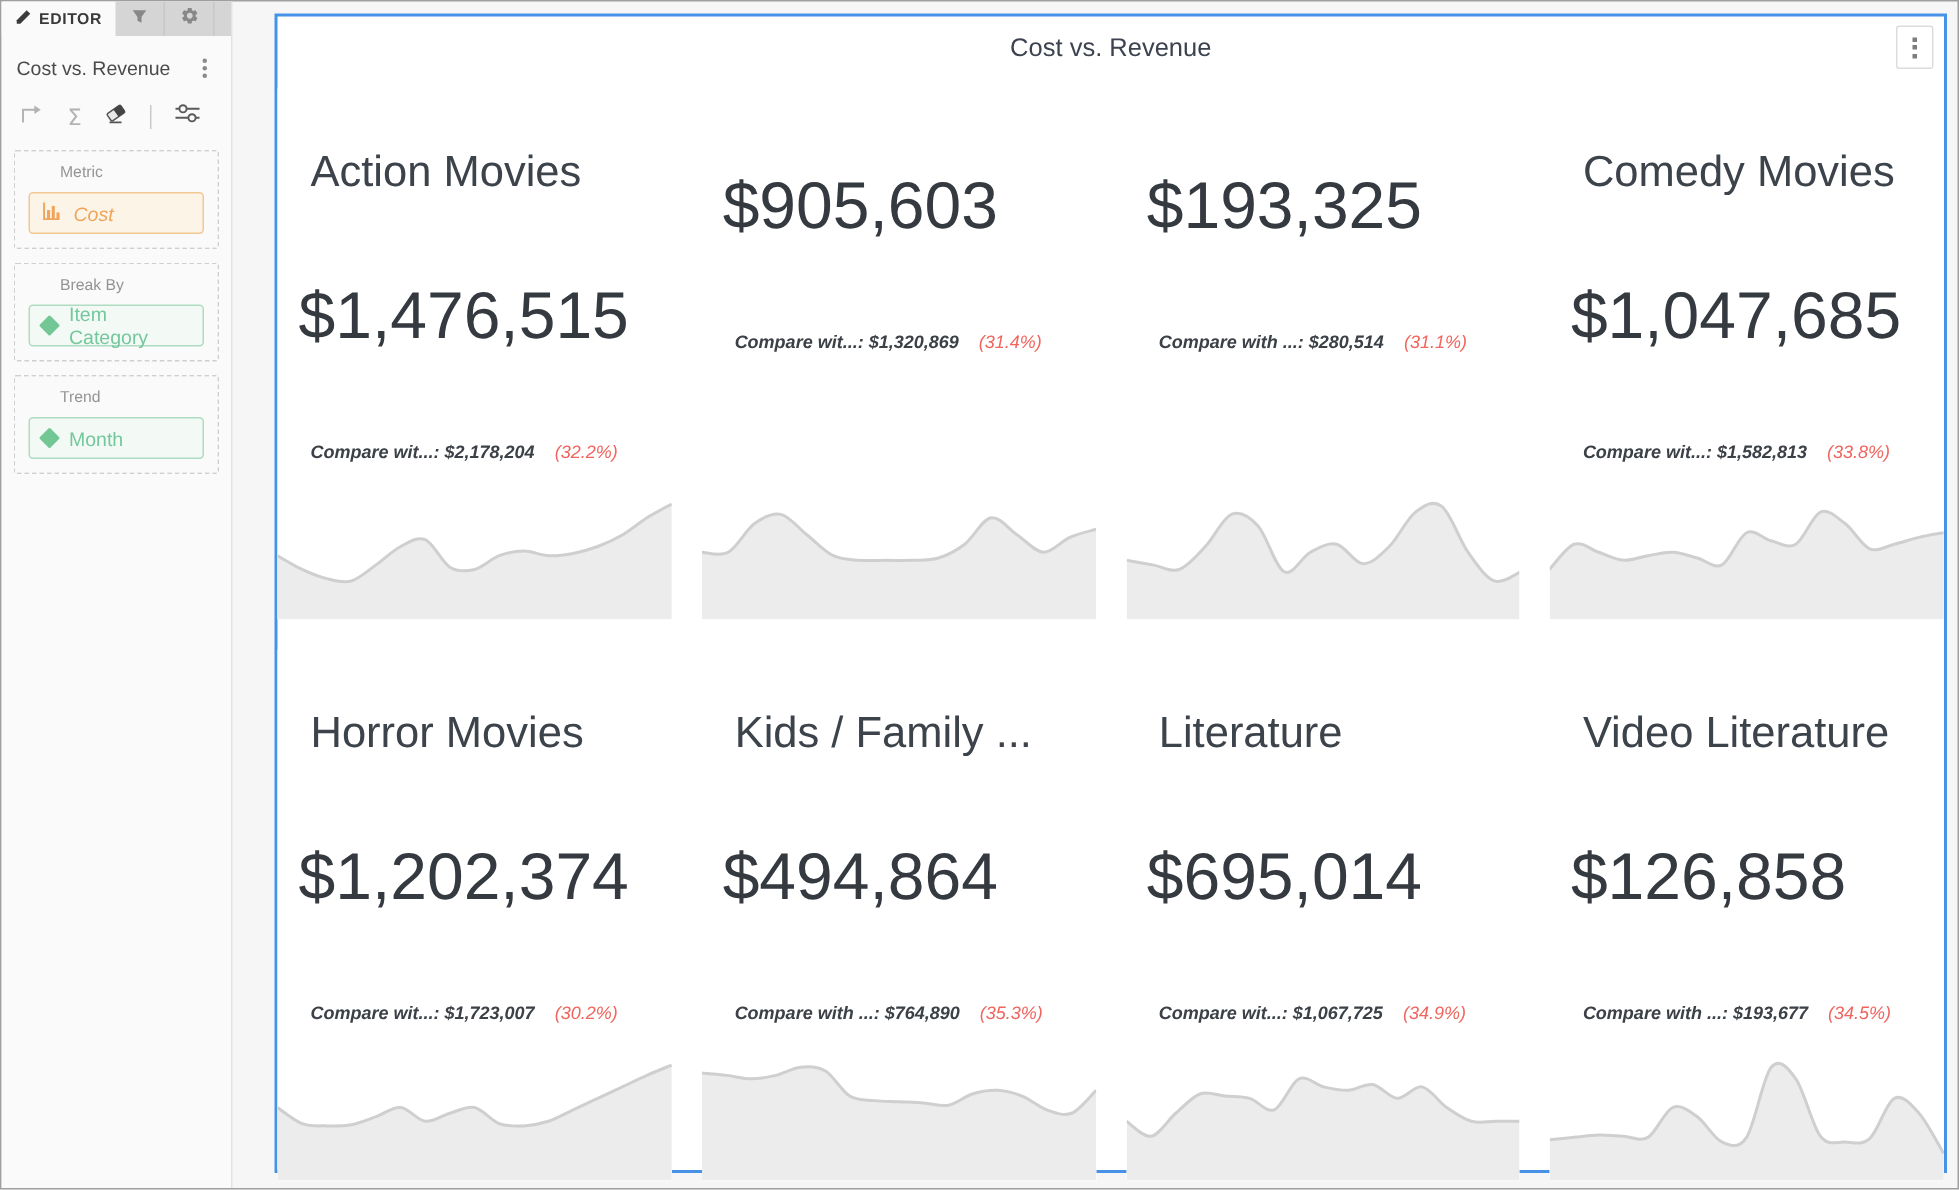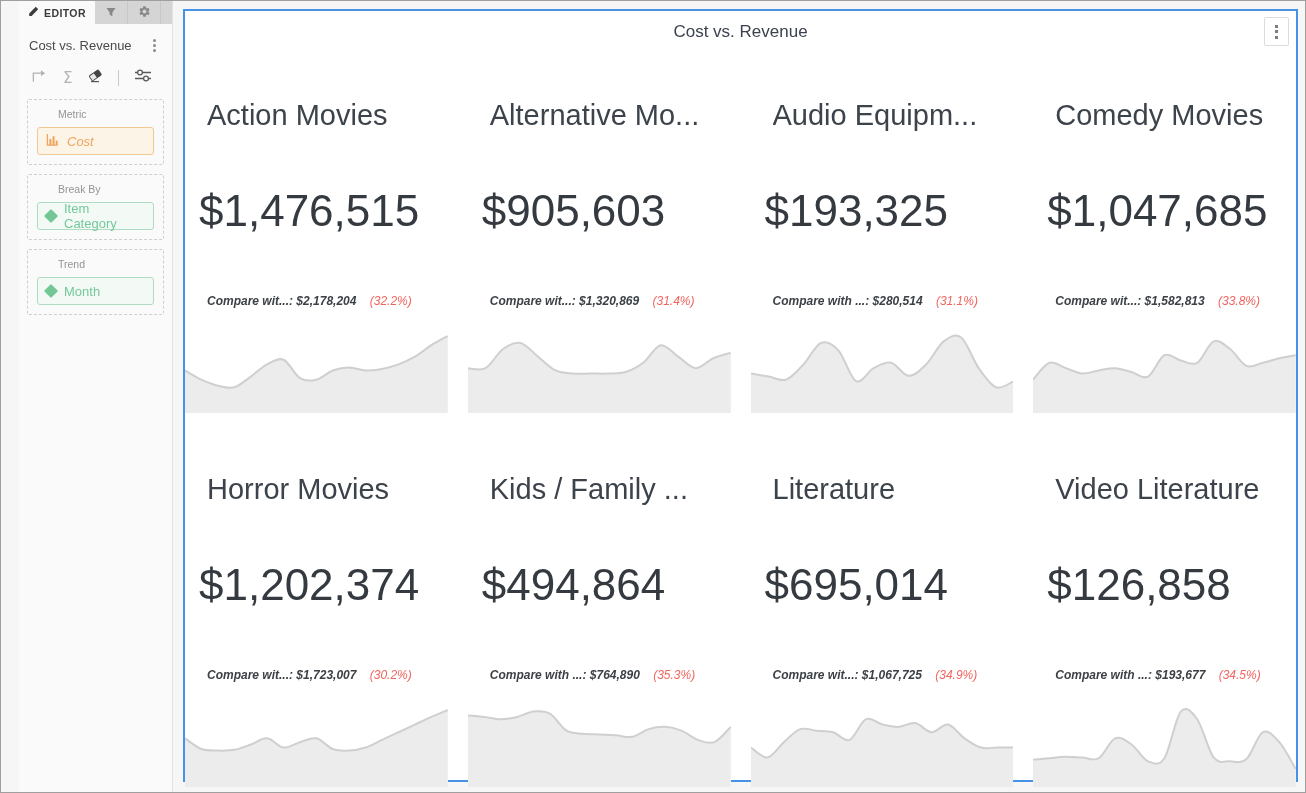--- a/index.html
+++ b/index.html
@@ -2,21 +2,21 @@
 <html><head>
 <meta charset="utf-8">
 <style>
   * { margin:0; padding:0; box-sizing:border-box; }
   html,body { width:1306px; height:793px; }
   body { font-family:"Liberation Sans","DejaVu Sans",sans-serif; background:#fff; }
 
   .screen { position:relative; width:1306px; height:793px; border:1px solid #9f9f9f; background:#f6f6f6; overflow:hidden; }
 
   
-  .sidebar { position:absolute; left:18px; top:0; width:154px; height:100%; background:#fafafa; border-right:1px solid #e2e2e2; }
+  .sidebar { position:absolute; left:0; top:0; width:154px; height:100%; background:#fafafa; border-right:1px solid #e2e2e2; }
   .tabbar { display:flex; height:23px; background:#d5d5d5; align-items:stretch; }
   .tab { display:flex; align-items:center; justify-content:center; cursor:pointer; }
   .tab.active { background:#fafafa; width:76px; gap:5px; font-size:10.5px; font-weight:bold; color:#3a3a3a; letter-spacing:.4px; }
   .tab.icon-tab { width:33px; border-right:1px solid #c8c8c8; }
   .widget-name-row { display:flex; align-items:center; justify-content:space-between; padding:13px 10px 6px 10px; }
   .widget-name { font-size:13px; color:#4a4a4a; }
   .kebab-sm { display:flex; flex-direction:column; gap:2px; padding:2px 6px; cursor:pointer; }
   .kebab-sm i { width:3px; height:3px; background:#8a8a8a; border-radius:50%; }
   .toolbar { display:flex; align-items:center; gap:15px; padding:8px 12px 12px 12px; }
   .toolbar .sigma { font-size:15px; color:#b3b3b3; font-family:"DejaVu Sans",sans-serif; }
@@ -161,37 +161,35 @@
     </div>
     <div class="card-spark">
             <svg viewBox="0 0 100 30" preserveAspectRatio="none">
               <path d="M 0,14.44 C 1.0416666666666667,15 4.166666666666666,16.866666666666664 6.25,17.799999999999997 C 8.333333333333334,18.73333333333333 10.416666666666666,19.57333333333333 12.5,20.04 C 14.583333333333334,20.506666666666668 16.666666666666668,21.16 18.75,20.6 C 20.833333333333332,20.040000000000003 22.916666666666668,18.08 25,16.68 C 27.083333333333332,15.28 29.166666666666668,13.226666666666667 31.25,12.2 C 33.333333333333336,11.173333333333332 35.416666666666664,9.68 37.5,10.52 C 39.583333333333336,11.36 41.666666666666664,16.02666666666667 43.75,17.240000000000002 C 45.833333333333336,18.453333333333333 47.916666666666664,18.266666666666666 50,17.799999999999997 C 52.083333333333336,17.33333333333333 54.166666666666664,15.186666666666666 56.25,14.44 C 58.333333333333336,13.693333333333333 60.416666666666664,13.319999999999999 62.5,13.319999999999999 C 64.58333333333333,13.319999999999999 66.66666666666667,14.346666666666666 68.75,14.44 C 70.83333333333333,14.533333333333333 72.91666666666667,14.253333333333332 75,13.879999999999999 C 77.08333333333333,13.506666666666666 79.16666666666667,12.946666666666665 81.25,12.2 C 83.33333333333333,11.453333333333333 85.41666666666667,10.566666666666668 87.5,9.400000000000002 C 89.58333333333333,8.233333333333336 91.66666666666667,6.46 93.75,5.199999999999999 C 95.83333333333333,3.9399999999999986 98.95833333333333,2.4 100,1.8399999999999999 L 100,30 L 0,30 Z" fill="#ececec"></path>
               <path d="M 0,14.44 C 1.0416666666666667,15 4.166666666666666,16.866666666666664 6.25,17.799999999999997 C 8.333333333333334,18.73333333333333 10.416666666666666,19.57333333333333 12.5,20.04 C 14.583333333333334,20.506666666666668 16.666666666666668,21.16 18.75,20.6 C 20.833333333333332,20.040000000000003 22.916666666666668,18.08 25,16.68 C 27.083333333333332,15.28 29.166666666666668,13.226666666666667 31.25,12.2 C 33.333333333333336,11.173333333333332 35.416666666666664,9.68 37.5,10.52 C 39.583333333333336,11.36 41.666666666666664,16.02666666666667 43.75,17.240000000000002 C 45.833333333333336,18.453333333333333 47.916666666666664,18.266666666666666 50,17.799999999999997 C 52.083333333333336,17.33333333333333 54.166666666666664,15.186666666666666 56.25,14.44 C 58.333333333333336,13.693333333333333 60.416666666666664,13.319999999999999 62.5,13.319999999999999 C 64.58333333333333,13.319999999999999 66.66666666666667,14.346666666666666 68.75,14.44 C 70.83333333333333,14.533333333333333 72.91666666666667,14.253333333333332 75,13.879999999999999 C 77.08333333333333,13.506666666666666 79.16666666666667,12.946666666666665 81.25,12.2 C 83.33333333333333,11.453333333333333 85.41666666666667,10.566666666666668 87.5,9.400000000000002 C 89.58333333333333,8.233333333333336 91.66666666666667,6.46 93.75,5.199999999999999 C 95.83333333333333,3.9399999999999986 98.95833333333333,2.4 100,1.8399999999999999" fill="none" stroke="#cfcfcf" stroke-width="2" vector-effect="non-scaling-stroke"></path>
             </svg>
           </div>
   </div>
 
   <div class="card">
-    <div class="card-title">Alternative Mo...</div>
     <div class="card-value">$905,603</div>
     <div class="card-compare">
       <span class="cmp-label">Compare wit...:</span>
       <span class="cmp-value">$1,320,869</span>
       <span class="cmp-pct">(31.4%)</span>
     </div>
     <div class="card-spark">
             <svg viewBox="0 0 100 30" preserveAspectRatio="none">
               <path d="M 0,13.599999999999998 C 1.1111111111111112,13.599999999999998 4.444444444444445,14.766666666666664 6.666666666666667,13.599999999999998 C 8.88888888888889,12.433333333333332 11.111111111111112,8.139999999999997 13.333333333333334,6.599999999999998 C 15.555555555555555,5.059999999999998 17.77777777777778,3.893333333333332 20,4.359999999999999 C 22.22222222222222,4.826666666666667 24.444444444444446,7.720000000000002 26.666666666666668,9.400000000000002 C 28.88888888888889,11.080000000000002 31.111111111111114,13.413333333333334 33.333333333333336,14.44 C 35.55555555555556,15.466666666666665 37.77777777777778,15.373333333333333 40,15.56 C 42.22222222222222,15.746666666666668 44.44444444444445,15.56 46.66666666666667,15.56 C 48.88888888888889,15.56 51.111111111111114,15.653333333333334 53.333333333333336,15.56 C 55.55555555555556,15.466666666666667 57.77777777777778,15.653333333333332 60,15 C 62.22222222222222,14.346666666666668 64.44444444444444,13.273333333333333 66.66666666666667,11.64 C 68.8888888888889,10.006666666666668 71.11111111111111,5.573333333333332 73.33333333333334,5.199999999999999 C 75.55555555555557,4.826666666666666 77.77777777777777,8.000000000000002 80,9.400000000000002 C 82.22222222222223,10.800000000000002 84.44444444444444,13.506666666666666 86.66666666666667,13.599999999999998 C 88.8888888888889,13.69333333333333 91.11111111111111,10.89333333333333 93.33333333333334,9.959999999999997 C 95.55555555555557,9.026666666666664 98.88888888888889,8.326666666666666 100,8 L 100,30 L 0,30 Z" fill="#ececec"></path>
               <path d="M 0,13.599999999999998 C 1.1111111111111112,13.599999999999998 4.444444444444445,14.766666666666664 6.666666666666667,13.599999999999998 C 8.88888888888889,12.433333333333332 11.111111111111112,8.139999999999997 13.333333333333334,6.599999999999998 C 15.555555555555555,5.059999999999998 17.77777777777778,3.893333333333332 20,4.359999999999999 C 22.22222222222222,4.826666666666667 24.444444444444446,7.720000000000002 26.666666666666668,9.400000000000002 C 28.88888888888889,11.080000000000002 31.111111111111114,13.413333333333334 33.333333333333336,14.44 C 35.55555555555556,15.466666666666665 37.77777777777778,15.373333333333333 40,15.56 C 42.22222222222222,15.746666666666668 44.44444444444445,15.56 46.66666666666667,15.56 C 48.88888888888889,15.56 51.111111111111114,15.653333333333334 53.333333333333336,15.56 C 55.55555555555556,15.466666666666667 57.77777777777778,15.653333333333332 60,15 C 62.22222222222222,14.346666666666668 64.44444444444444,13.273333333333333 66.66666666666667,11.64 C 68.8888888888889,10.006666666666668 71.11111111111111,5.573333333333332 73.33333333333334,5.199999999999999 C 75.55555555555557,4.826666666666666 77.77777777777777,8.000000000000002 80,9.400000000000002 C 82.22222222222223,10.800000000000002 84.44444444444444,13.506666666666666 86.66666666666667,13.599999999999998 C 88.8888888888889,13.69333333333333 91.11111111111111,10.89333333333333 93.33333333333334,9.959999999999997 C 95.55555555555557,9.026666666666664 98.88888888888889,8.326666666666666 100,8" fill="none" stroke="#cfcfcf" stroke-width="2" vector-effect="non-scaling-stroke"></path>
             </svg>
           </div>
   </div>
 
   <div class="card">
-    <div class="card-title">Audio Equipm...</div>
     <div class="card-value">$193,325</div>
     <div class="card-compare">
       <span class="cmp-label">Compare with ...:</span>
       <span class="cmp-value">$280,514</span>
       <span class="cmp-pct">(31.1%)</span>
     </div>
     <div class="card-spark">
             <svg viewBox="0 0 100 30" preserveAspectRatio="none">
               <path d="M 0,15.56 C 1.1111111111111112,15.746666666666666 4.444444444444445,16.30666666666667 6.666666666666667,16.68 C 8.88888888888889,17.05333333333333 11.111111111111112,18.546666666666663 13.333333333333334,17.799999999999997 C 15.555555555555555,17.05333333333333 17.77777777777778,14.44 20,12.2 C 22.22222222222222,9.959999999999999 24.444444444444446,5.199999999999999 26.666666666666668,4.359999999999999 C 28.88888888888889,3.5199999999999996 31.111111111111114,4.826666666666666 33.333333333333336,7.16 C 35.55555555555556,9.493333333333334 37.77777777777778,17.286666666666665 40,18.36 C 42.22222222222222,19.433333333333334 44.44444444444445,14.719999999999997 46.66666666666667,13.599999999999998 C 48.88888888888889,12.479999999999999 51.111111111111114,11.173333333333334 53.333333333333336,11.64 C 55.55555555555556,12.106666666666667 57.77777777777778,16.306666666666665 60,16.4 C 62.22222222222222,16.493333333333332 64.44444444444444,14.299999999999999 66.66666666666667,12.2 C 68.8888888888889,10.1 71.11111111111111,5.433333333333334 73.33333333333334,3.8000000000000007 C 75.55555555555557,2.166666666666668 77.77777777777777,0.7666666666666693 80,2.400000000000002 C 82.22222222222223,4.033333333333335 84.44444444444444,10.566666666666665 86.66666666666667,13.599999999999998 C 88.8888888888889,16.633333333333333 91.11111111111111,19.80666666666667 93.33333333333334,20.6 C 95.55555555555557,21.393333333333334 98.88888888888889,18.733333333333334 100,18.36 L 100,30 L 0,30 Z" fill="#ececec"></path>
               <path d="M 0,15.56 C 1.1111111111111112,15.746666666666666 4.444444444444445,16.30666666666667 6.666666666666667,16.68 C 8.88888888888889,17.05333333333333 11.111111111111112,18.546666666666663 13.333333333333334,17.799999999999997 C 15.555555555555555,17.05333333333333 17.77777777777778,14.44 20,12.2 C 22.22222222222222,9.959999999999999 24.444444444444446,5.199999999999999 26.666666666666668,4.359999999999999 C 28.88888888888889,3.5199999999999996 31.111111111111114,4.826666666666666 33.333333333333336,7.16 C 35.55555555555556,9.493333333333334 37.77777777777778,17.286666666666665 40,18.36 C 42.22222222222222,19.433333333333334 44.44444444444445,14.719999999999997 46.66666666666667,13.599999999999998 C 48.88888888888889,12.479999999999999 51.111111111111114,11.173333333333334 53.333333333333336,11.64 C 55.55555555555556,12.106666666666667 57.77777777777778,16.306666666666665 60,16.4 C 62.22222222222222,16.493333333333332 64.44444444444444,14.299999999999999 66.66666666666667,12.2 C 68.8888888888889,10.1 71.11111111111111,5.433333333333334 73.33333333333334,3.8000000000000007 C 75.55555555555557,2.166666666666668 77.77777777777777,0.7666666666666693 80,2.400000000000002 C 82.22222222222223,4.033333333333335 84.44444444444444,10.566666666666665 86.66666666666667,13.599999999999998 C 88.8888888888889,16.633333333333333 91.11111111111111,19.80666666666667 93.33333333333334,20.6 C 95.55555555555557,21.393333333333334 98.88888888888889,18.733333333333334 100,18.36" fill="none" stroke="#cfcfcf" stroke-width="2" vector-effect="non-scaling-stroke"></path>

